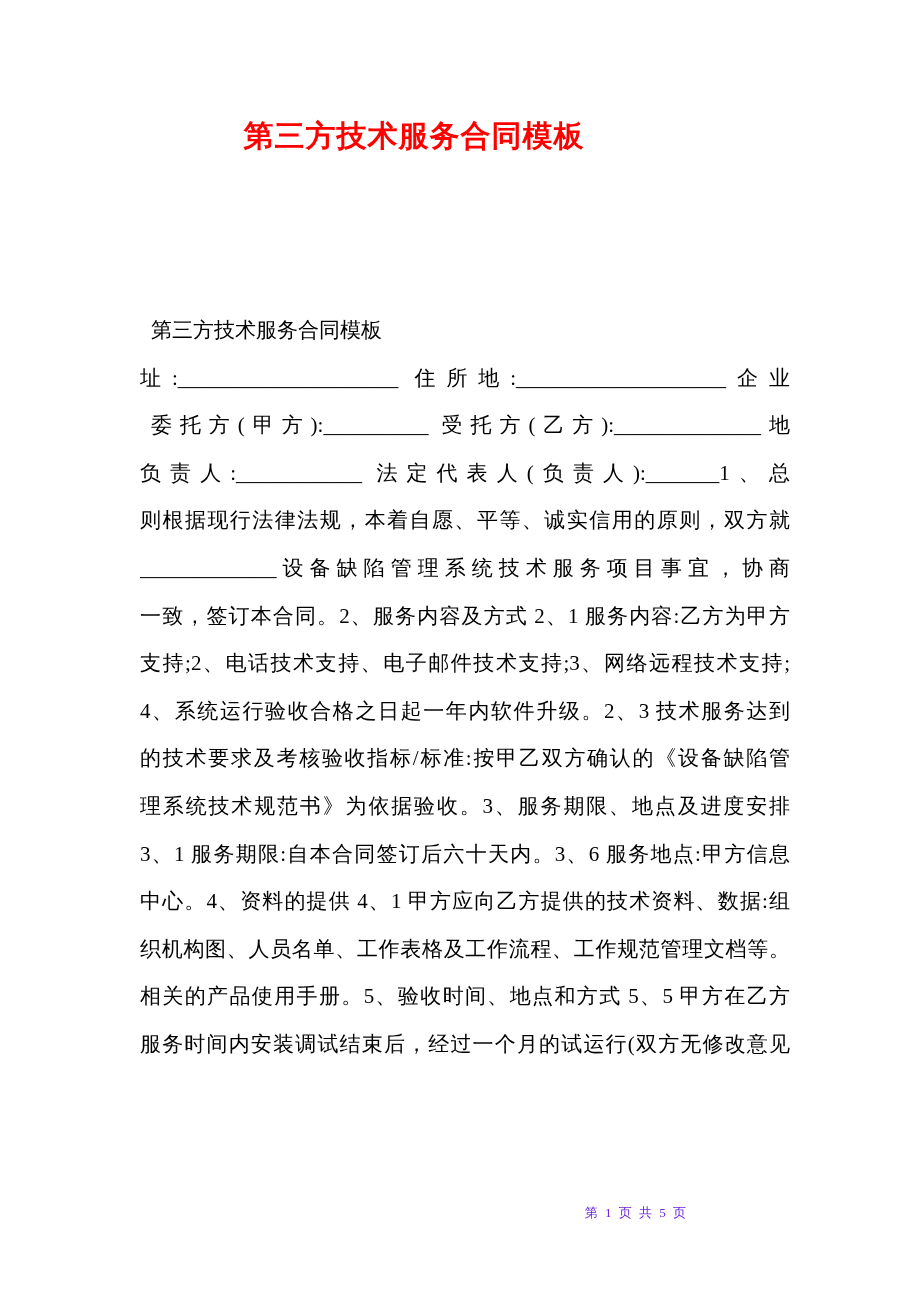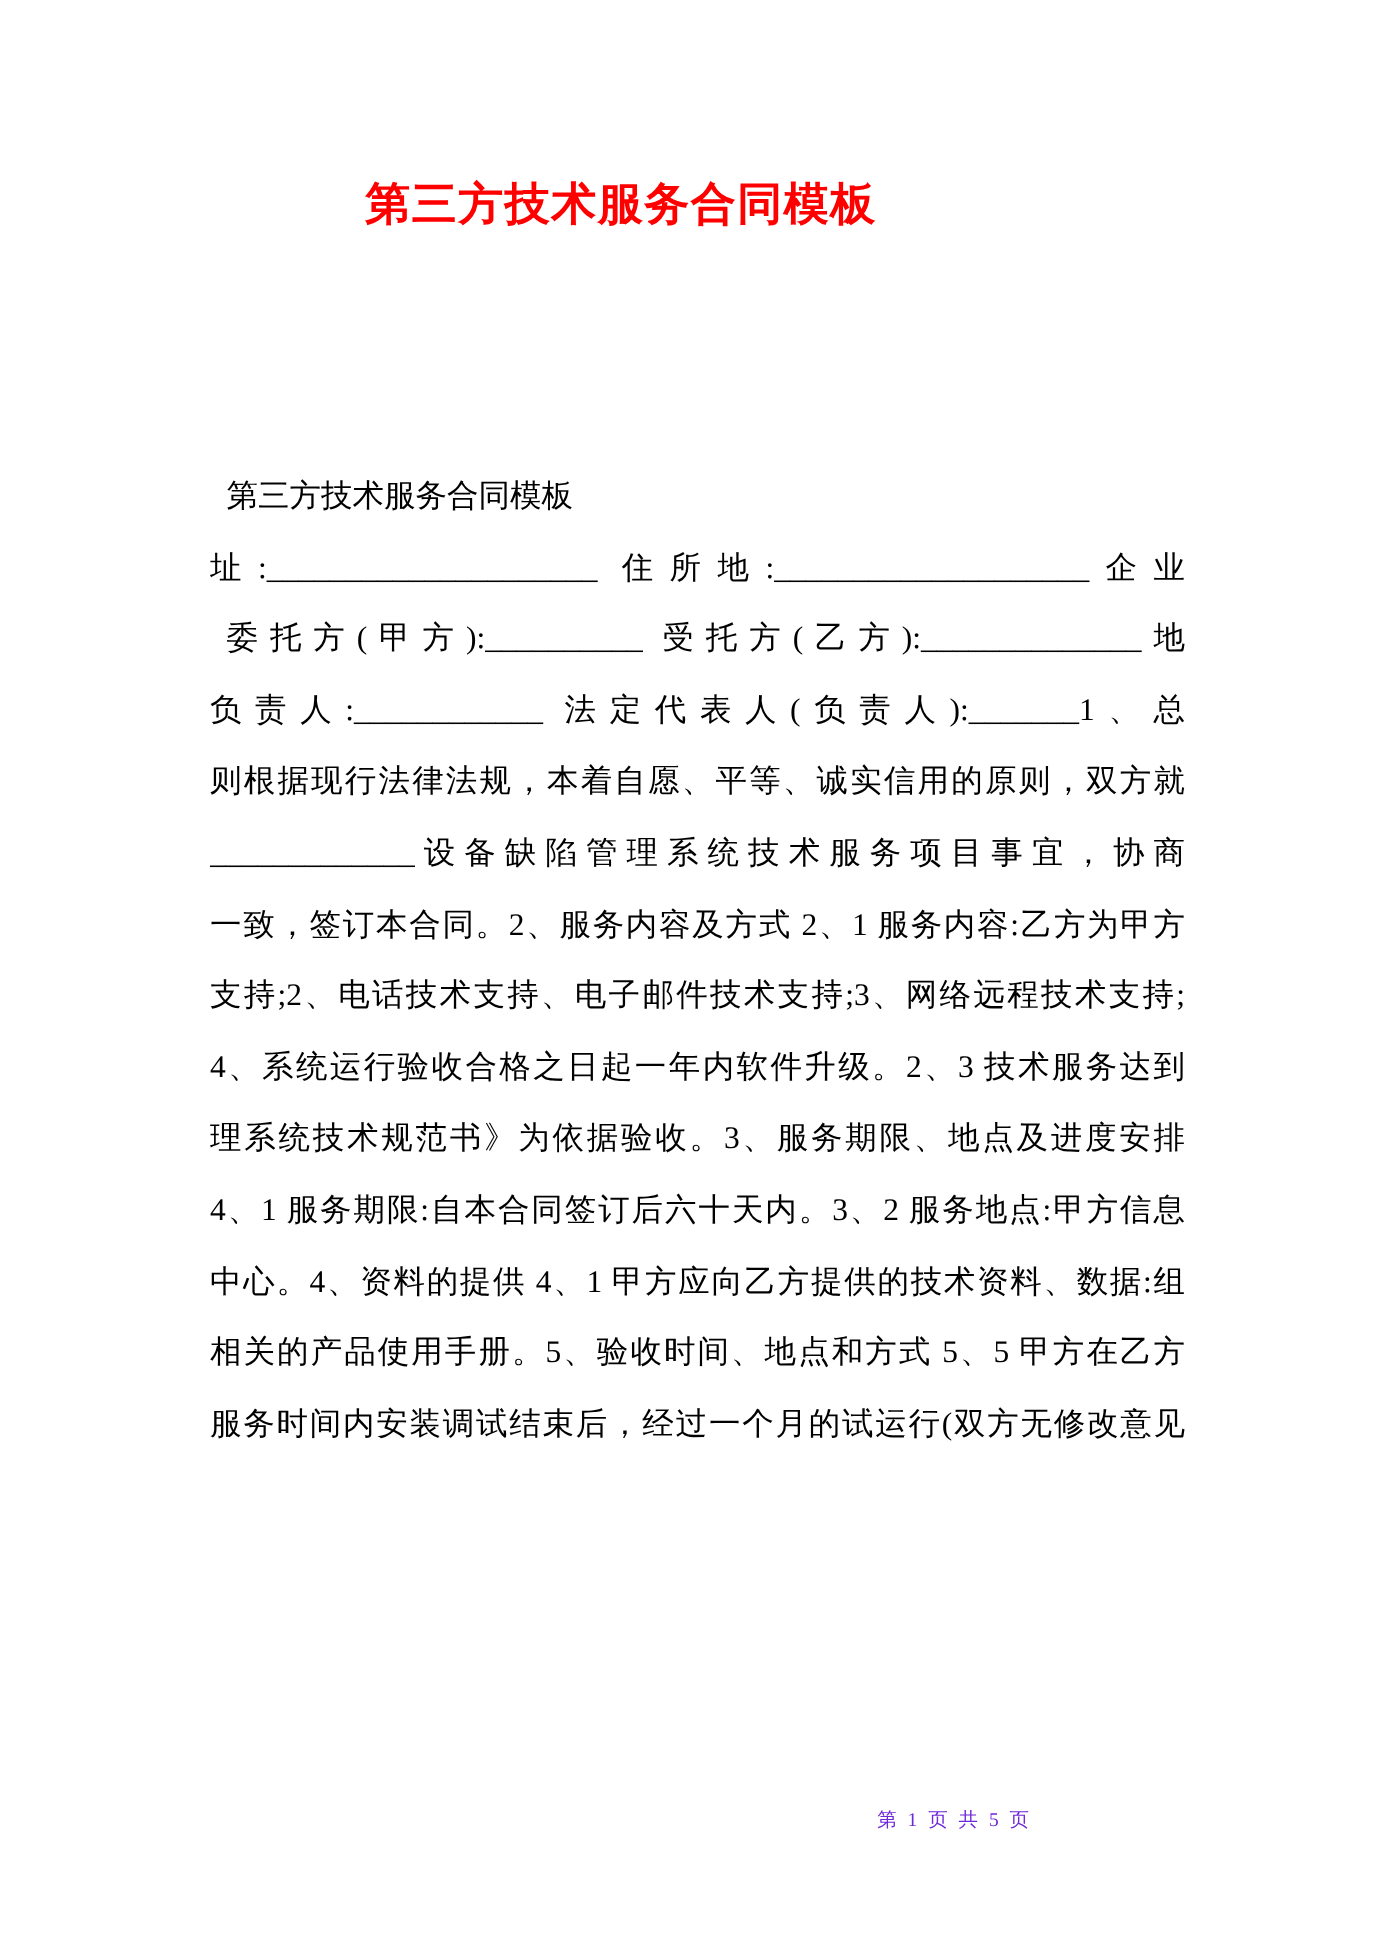--- a/index.html
+++ b/index.html
@@ -71,23 +71,25 @@
   <div class="doc-body" style="color: rgb(0, 0, 0);">
     <div class="line no-just indent">第三方技术服务合同模板</div>
     <div class="line">址:_____________________ 住所地:____________________企业</div>
     <div class="line indent">委托方(甲方):__________ 受托方(乙方):______________地</div>
     <div class="line">负责人:____________ 法定代表人(负责人):_______1、总</div>
     <div class="line">则根据现行法律法规，本着自愿、平等、诚实信用的原则，双方就</div>
     <div class="line">_____________设备缺陷管理系统技术服务项目事宜，协商</div>
     <div class="line">一致，签订本合同。2、服务内容及方式 2、1 服务内容:乙方为甲方</div>
     <div class="line">支持;2、电话技术支持、电子邮件技术支持;3、网络远程技术支持;</div>
     <div class="line">4、系统运行验收合格之日起一年内软件升级。2、3 技术服务达到</div>
+    <div class="line">的技术要求及考核验收指标/标准:按甲乙双方确认的《设备缺陷管</div>
     <div class="line">理系统技术规范书》为依据验收。3、服务期限、地点及进度安排</div>
-    <div class="line">4、1 服务期限:自本合同签订后六十天内。3、2 服务地点:甲方信息</div>
+    <div class="line">3、1 服务期限:自本合同签订后六十天内。3、6 服务地点:甲方信息</div>
     <div class="line">中心。4、资料的提供 4、1 甲方应向乙方提供的技术资料、数据:组</div>
+    <div class="line">织机构图、人员名单、工作表格及工作流程、工作规范管理文档等。</div>
     <div class="line">相关的产品使用手册。5、验收时间、地点和方式 5、5 甲方在乙方</div>
     <div class="line">服务时间内安装调试结束后，经过一个月的试运行(双方无修改意见</div>
   </div>
 
   <div class="doc-footer">
     <span>第 1 页 共 5 页</span>
   </div>
 
 </div>
 

